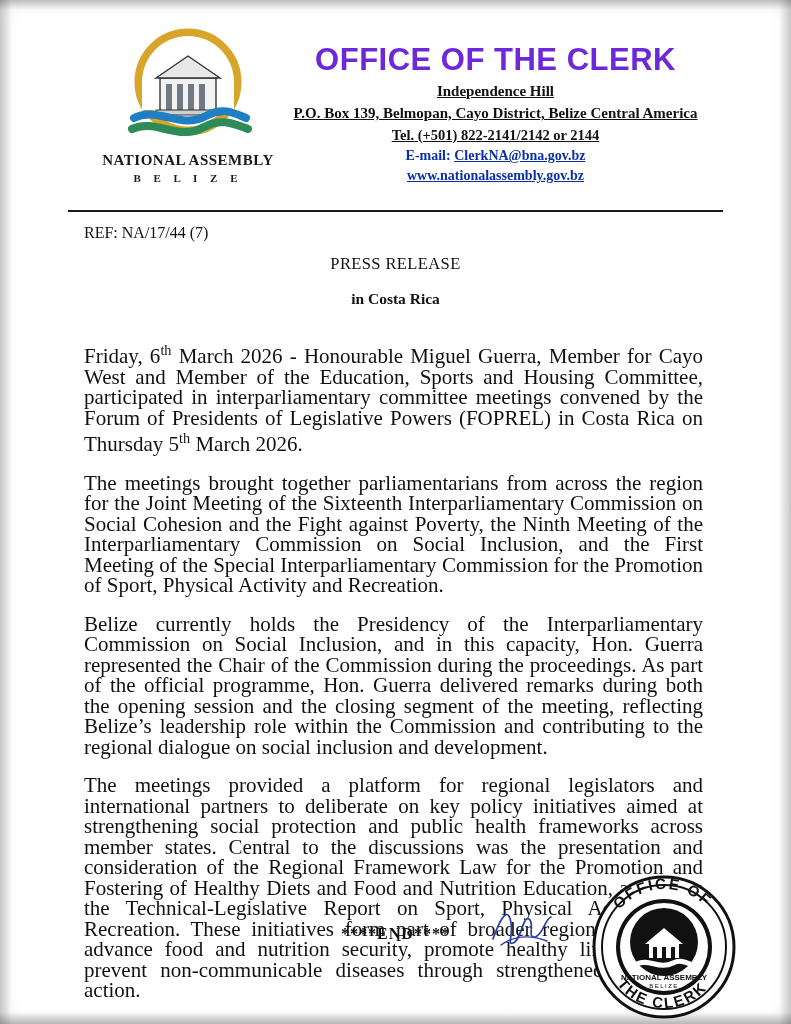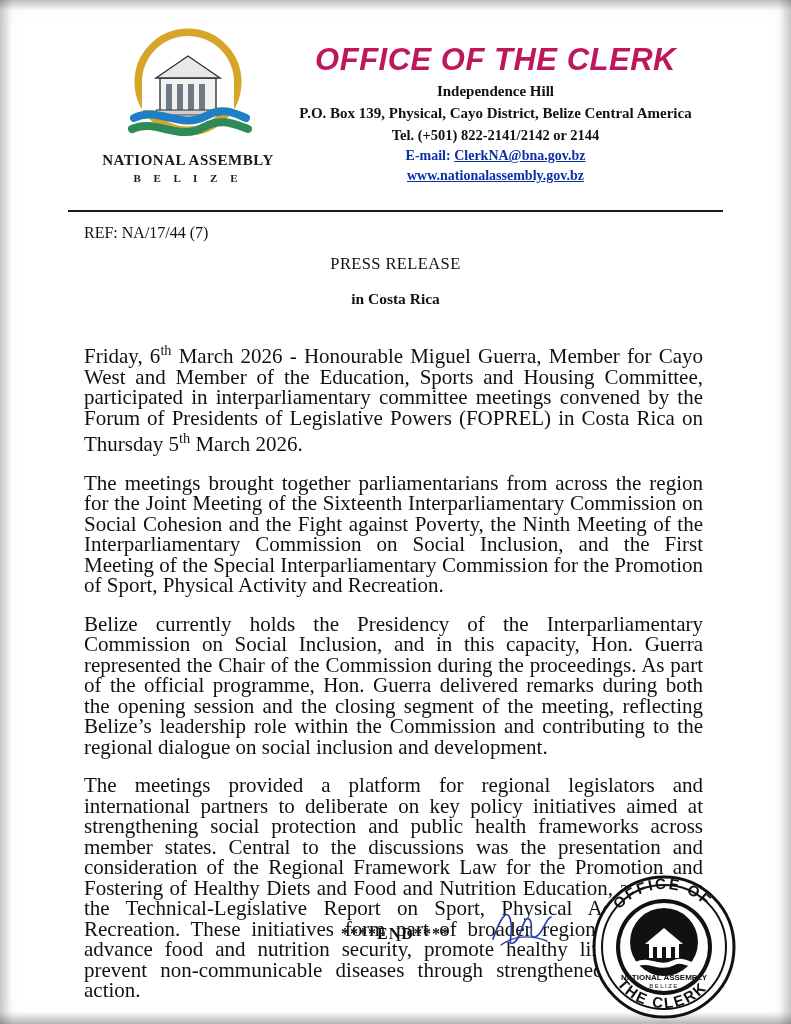--- a/index.html
+++ b/index.html
@@ -85,29 +85,29 @@
     left: 200px;
     right: 0;
     top: 18px;
     text-align: center;
   }
   .office-title {
     font-family: "Liberation Sans", sans-serif;
     font-weight: bold;
     font-size: 31px;
     letter-spacing: 0.5px;
-    color: #be185d;
-    font-style: italic;
+    color: #6d28d9;
   }
   .addr-line {
     font-family: "Liberation Serif", serif;
     font-weight: bold;
     font-size: 15px;
     margin-top: 5px;
     color: #111;
+    text-decoration: underline;
   }
   .addr-line.small { font-size: 14.5px; }
   .mail-line {
     font-family: "Liberation Serif", serif;
     font-weight: bold;
     font-size: 14px;
     margin-top: 4px;
     color: #0b2fa8;
   }
   .mail-line a, .link {
@@ -217,21 +217,21 @@
           <path d="M12 103 C36 92, 58 116, 84 101 C102 91, 116 99, 128 103" fill="none" stroke="#2e8b57" stroke-width="8" stroke-linecap="round"></path>
         </svg>
       </div>
       <div class="logo-name">NATIONAL ASSEMBLY</div>
       <div class="logo-sub">B E L I Z E</div>
     </div>
 
     <div class="head-text">
       <div class="office-title">OFFICE OF THE CLERK</div>
       <div class="addr-line">Independence Hill</div>
-      <div class="addr-line">P.O. Box 139, Physical, Cayo District, Belize Central America</div>
+      <div class="addr-line">P.O. Box 139, Belmopan, Cayo District, Belize Central America</div>
       <div class="addr-line small">Tel. (+501) 822-2141/2142 or 2144</div>
       <div class="mail-line">
         <span>E-mail:</span>
         <a class="link" href="#">ClerkNA@bna.gov.bz</a>
       </div>
       <div class="mail-line">
         <a class="link" href="#">www.nationalassembly.gov.bz</a>
       </div>
     </div>
   </div>

